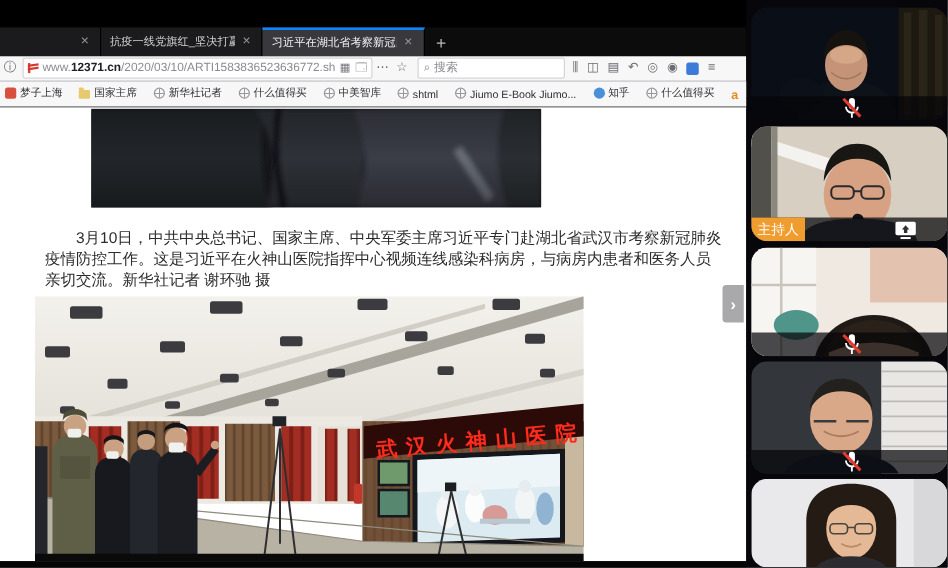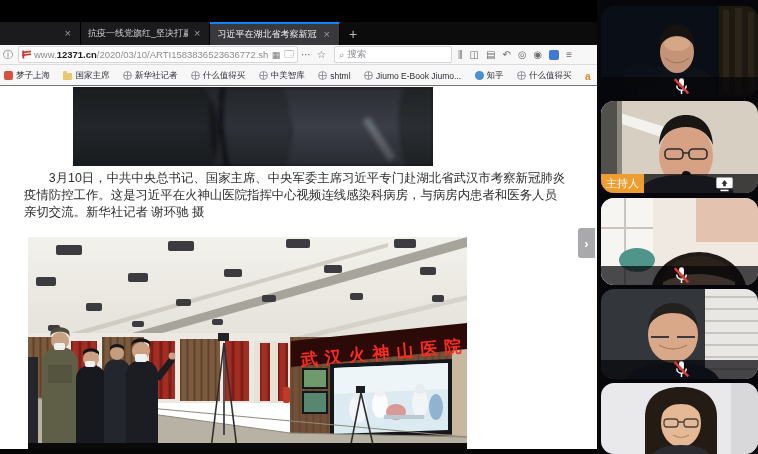--- a/index.html
+++ b/index.html
@@ -38,21 +38,21 @@
      linear-gradient(#0000 44%,#97979c 44%,#97979c 56%,#0000 56%),
      linear-gradient(90deg,#0000 44%,#97979c 44%,#97979c 56%,#0000 56%);}
   .ic-red{background:#d94f3d;border-radius:2px;}
   .ic-folder{background:#e9c96d;border-radius:1px;height:7px;margin-top:2px;}
   .ic-folder::before{content:"";position:absolute;left:0;top:-2px;width:4px;height:2px;background:#e9c96d;border-radius:1px 1px 0 0;}
   .ic-blue{background:#4a90d9;border-radius:50%;}
   .ic-a::after{content:"a";color:#e58a1f;font-weight:bold;font-size:10px;line-height:9px;}
   
   .page{position:absolute;left:0;top:86px;width:597px;height:363px;background:#fff;}
   .suit-photo{position:absolute;left:73px;top:1px;width:360px;height:79px;}
-  .caption{position:absolute;left:24px;top:84px;width:543px;font-size:12.4px;line-height:17px;color:#2c2c2e;text-indent:2em;margin:0;}
+  .caption{position:absolute;left:24px;top:84px;width:543px;font-size:12.4px;line-height:17px;color:#2c2c2e;text-indent:2em;margin:12px;}
   .hospital-photo{position:absolute;left:28px;top:151px;width:439px;height:212px;}
   
   .collapse-handle{position:absolute;left:578px;top:228px;width:17px;height:30px;background:#a9a9ab;border-radius:3px 0 0 3px;display:flex;align-items:center;justify-content:center;color:#fff;font-size:13px;font-weight:bold;}
   
   .sidebar{position:relative;width:161px;height:454px;background:#07070b;flex:0 0 auto;}
   .tile{position:absolute;left:4px;width:157px;overflow:hidden;background:#101016;border-radius:13px;}
   .tile svg{display:block;width:100%;height:100%;}
   .namebar{position:absolute;left:0;bottom:0;right:0;height:19px;background:rgba(5,5,8,0.72);display:flex;align-items:center;gap:4px;padding:0 0 0 4px;}
   .host-badge{background:#ef9d2e;color:#fff;font-size:11px;height:19px;display:flex;align-items:center;padding:0 5px;margin-left:-4px;flex:0 0 auto;}
   .nb-ic{width:13px;height:13px;flex:0 0 auto;}

